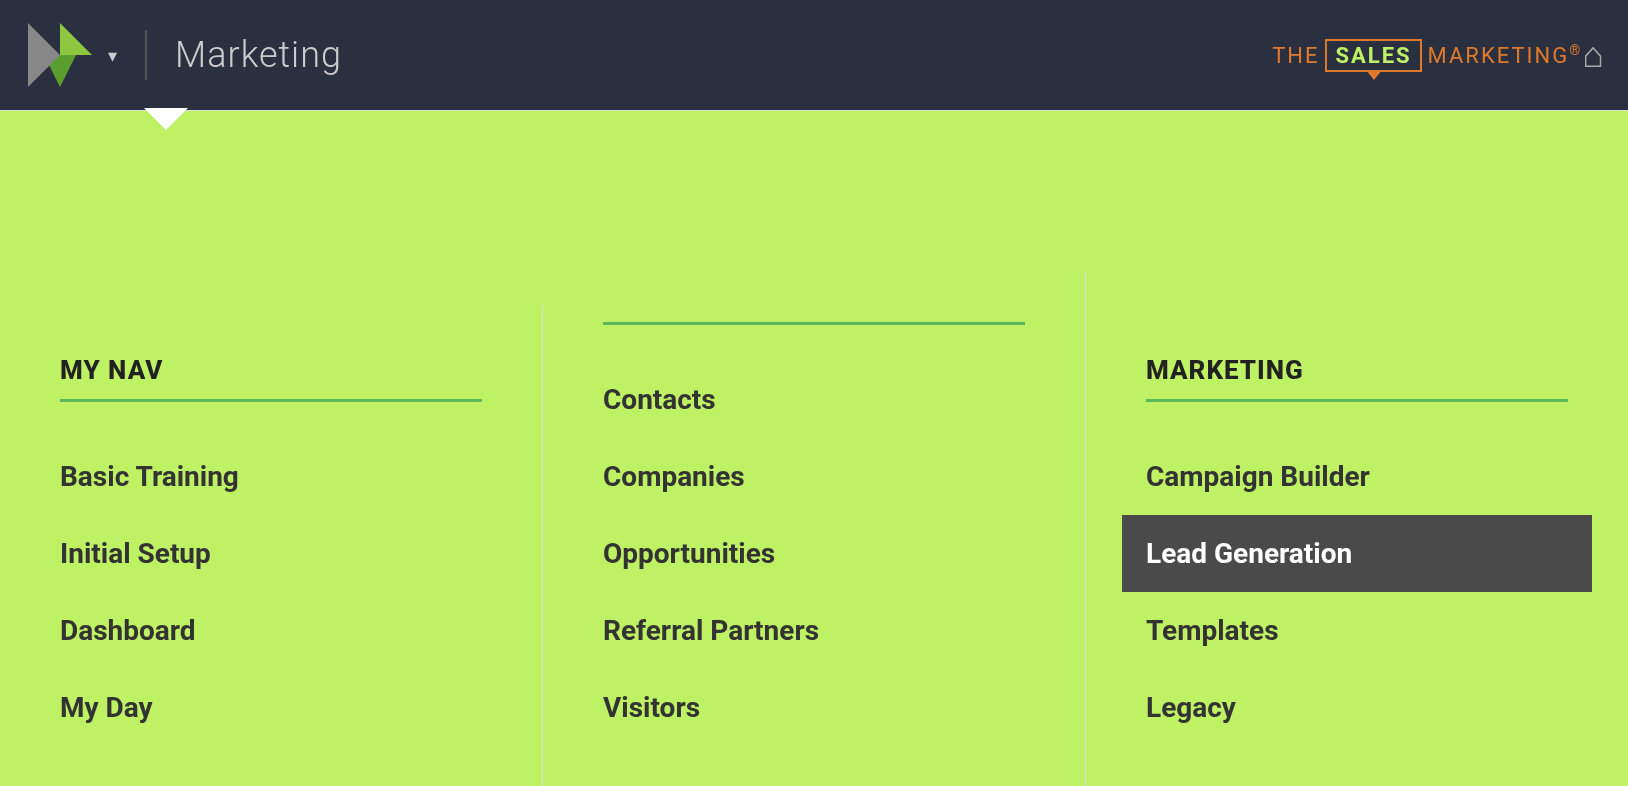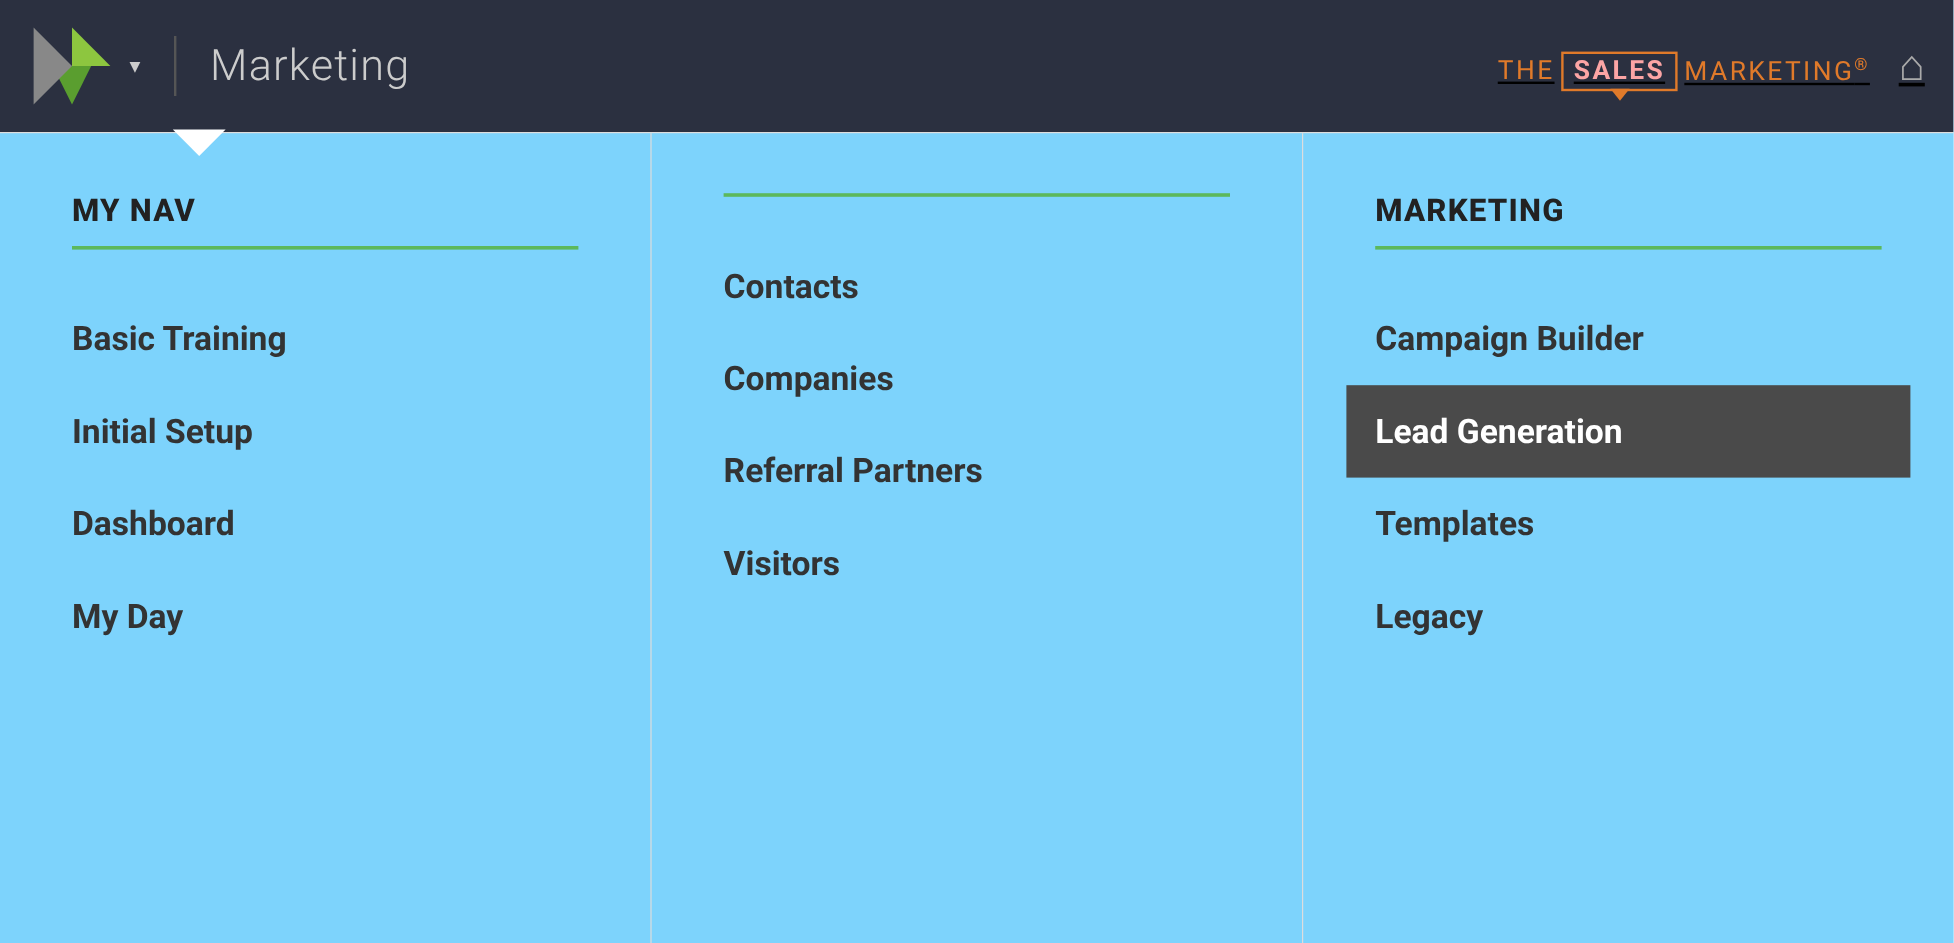--- a/index.html
+++ b/index.html
@@ -53,42 +53,40 @@
     .header-title {
       color: #ccc;
       font-size: 36px;
       font-weight: 300;
       letter-spacing: 1px;
     }
 
     .header-brand {
       margin-left: auto;
       display: flex;
-      align-items: flex-end;
-      gap: 24px;
-      text-decoration: underline;
+      align-items: center;
     }
 
     .brand-text {
       display: flex;
       align-items: center;
       font-size: 22px;
       letter-spacing: 2px;
       font-weight: 400;
     }
 
     .brand-the {
       color: #e07a2a;
       margin-right: 6px;
     }
 
     .brand-sales-box {
       border: 2.5px solid #e07a2a;
       padding: 2px 8px;
-      color: #fca5a5;
+      color: #bef264;
       font-weight: 700;
       font-size: 22px;
       letter-spacing: 2px;
       position: relative;
     }
 
     .brand-sales-box::after {
       content: '';
       position: absolute;
       bottom: -10px;
@@ -127,24 +125,25 @@
       width: 0;
       height: 0;
       border-left: 22px solid transparent;
       border-right: 22px solid transparent;
       border-top: 22px solid #fff;
       z-index: 10;
     }
 
     
     .dropdown-menu {
-      background: #7dd3fc;
+      background: #bef264;
       display: flex;
       min-height: 676px;
       border-top: 1px solid #ddd;
+      align-items: flex-end;
     }
 
     .menu-column {
       flex: 1;
       padding: 50px 60px 40px 60px;
       border-right: 1px solid #ddd;
     }
 
     .menu-column:last-child {
       border-right: none;
@@ -224,20 +223,21 @@
       <div class="menu-column-divider"></div>
       <a class="menu-item">Basic Training</a>
       <a class="menu-item">Initial Setup</a>
       <a class="menu-item">Dashboard</a>
       <a class="menu-item">My Day</a>
     </div>
     <div class="menu-column">
       <div class="menu-column-divider"></div>
       <a class="menu-item">Contacts</a>
       <a class="menu-item">Companies</a>
+      <a class="menu-item">Opportunities</a>
       <a class="menu-item">Referral Partners</a>
       <a class="menu-item">Visitors</a>
     </div>
     <div class="menu-column">
       <div class="menu-column-header">MARKETING</div>
       <div class="menu-column-divider"></div>
       <a class="menu-item">Campaign Builder</a>
       <a class="menu-item active">Lead Generation</a>
       <a class="menu-item">Templates</a>
       <a class="menu-item">Legacy</a>

